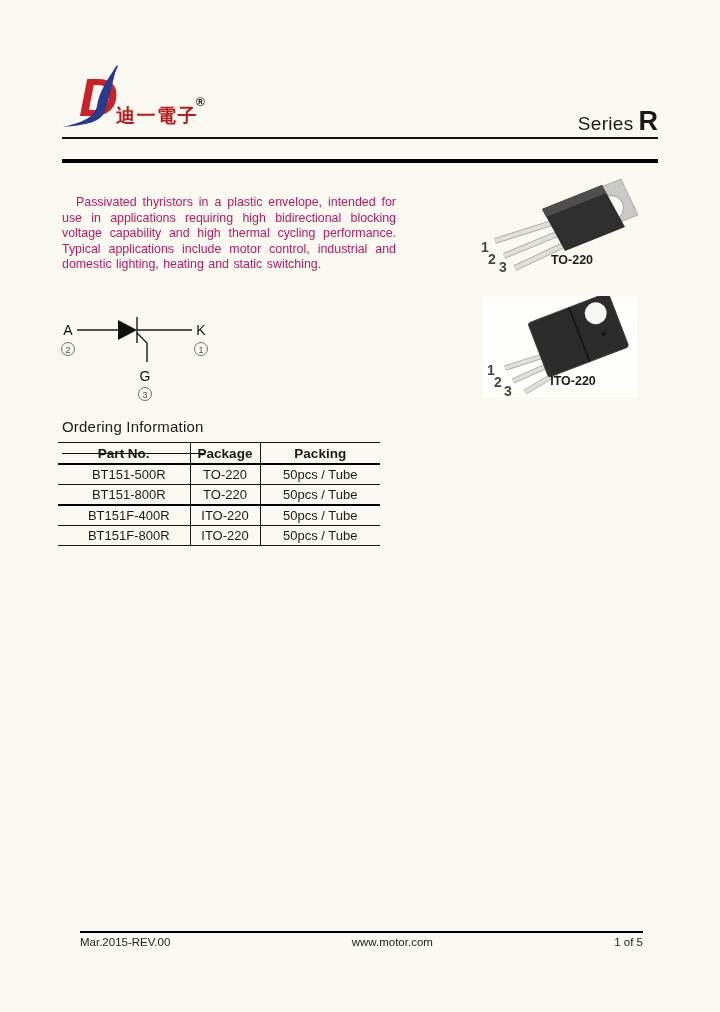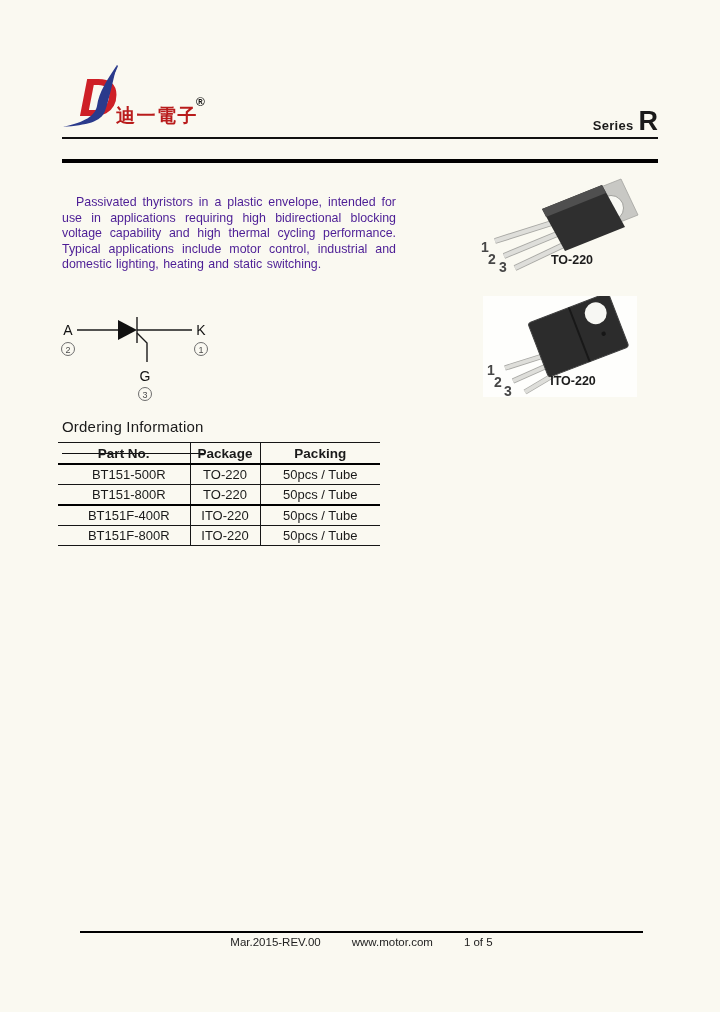--- a/index.html
+++ b/index.html
@@ -9,30 +9,30 @@
     background:#FAF9F1; overflow:hidden;
     font-family:"Liberation Sans","DejaVu Sans",sans-serif; color:#1a1a1a;
   }
   .abs { position:absolute; }
 
   
   .logo-wrap { left:55px; top:56px; width:200px; height:85px; }
   .logo-cn { position:absolute; left:61px; top:47px; font-size:19px; font-weight:bold; letter-spacing:1.5px; color:#b91c1c; }
   .logo-reg { position:absolute; left:141px; top:39px; font-size:12px; font-weight:bold; color:#121212; }
   .series { right:62px; top:106px; text-align:right; white-space:nowrap; }
-  .series .word { font-size:13px; font-weight:bold; letter-spacing:.3px; }
+  .series .word { font-size:19px; font-weight:normal; letter-spacing:.3px; }
   .series .letter { font-size:27px; font-weight:bold; margin-left:5px; }
   .rule-thin  { left:62px; top:137px; width:596px; height:2px; background:#111; }
   .rule-thick { left:62px; top:159px; width:596px; height:4px; background:#000; }
 
   
   .descr {
     left:62px; top:183px; width:334px;
     font-size:12.4px; line-height:15.4px; text-align:justify; text-indent:14px;
-    color:#4c1d95; word-spacing:1px;
+    color:#be185d; word-spacing:1px;
   }
 
   
   .fig-to220 { left:458px; top:170px; width:215px; height:122px; }
   .fig-ito220 { left:483px; top:296px; width:154px; height:101px; background:#FEFEFC; }
 
   
   .fig-symbol { left:55px; top:305px; width:170px; height:100px; }
 
   
@@ -49,21 +49,21 @@
   thead tr { border-top:1.4px solid #161616; border-bottom:2.6px solid #000; }
   tbody tr { border-bottom:1.2px solid #161616; }
   tbody tr.group-end { border-bottom:2.6px solid #000; }
   th { height:20px; font-size:13.5px; font-weight:bold; }
   td { height:19px; font-size:13px; text-align:center; }
   td.partno { text-align:center; padding-left:10px; }
   .col-part { width:132px; } .col-pkg { width:70px; } .col-pack { width:120px; }
 
   
   .footer-rule { left:80px; top:931px; width:563px; height:2.4px; background:#000; }
-  .footer-row { left:80px; top:936px; width:563px; display:flex; justify-content:center; font-size:11.5px; color:#222;gap:31px; }
+  .footer-row { left:80px; top:936px; width:563px; display:flex; justify-content:space-between; font-size:11.5px; color:#222;gap:31px; }
 
   svg text { font-family:"Liberation Sans","DejaVu Sans",sans-serif; }
 </style>
 </head>
 <body>
 
 <div class="page">
 
   <div class="abs logo-wrap">
     <svg width="150" height="80" viewBox="0 0 150 80">

